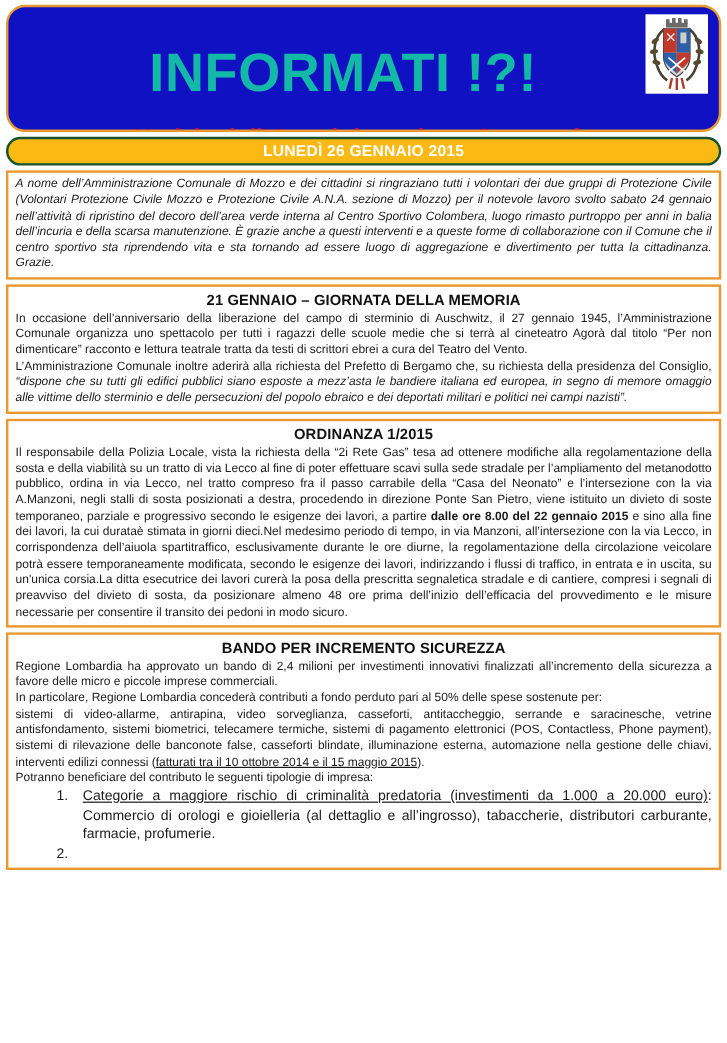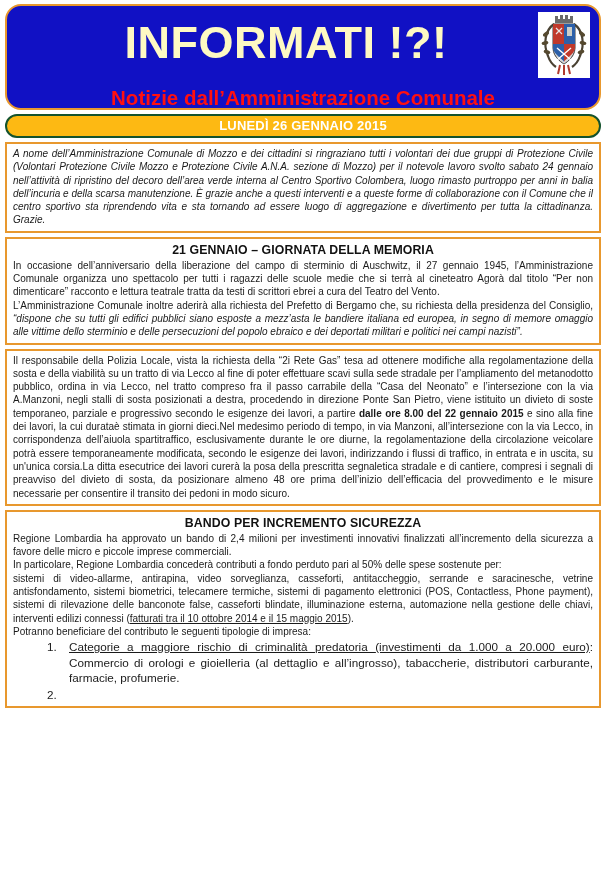--- a/index.html
+++ b/index.html
@@ -26,27 +26,27 @@
   .masthead {
     position: relative;
     background: #1111C4;
     border: 2px solid #E8982E;
     border-radius: 16px;
     height: 106px;
     box-sizing: border-box;
     overflow: hidden;
   }
   .masthead-title {
-    color: #fef9c3;
+    color: #14b8a6;
     font-weight: bold;
     font-size: 45px;
     letter-spacing: 0.5px;
     text-align: center;
     line-height: 1;
-    margin-top: 14px;
+    margin-top: 32px;
     padding-right: 34px;
     white-space: nowrap;
   }
   .masthead-sub {
     color: #FF1010;
     font-weight: bold;
     font-size: 20.5px;
     text-align: center;
     line-height: 1;
     margin-top: 23px;
@@ -176,20 +176,21 @@
     <p class="body-text italic">A nome dell’Amministrazione Comunale di Mozzo e dei cittadini si ringraziano tutti i volontari dei due gruppi di Protezione Civile (Volontari Protezione Civile Mozzo e Protezione Civile A.N.A. sezione di Mozzo) per il notevole lavoro svolto sabato 24 gennaio nell’attività di ripristino del decoro dell’area verde interna al Centro Sportivo Colombera, luogo rimasto purtroppo per anni in balia dell’incuria e della scarsa manutenzione. È grazie anche a questi interventi e a queste forme di collaborazione con il Comune che il centro sportivo sta riprendendo vita e sta tornando ad essere luogo di aggregazione e divertimento per tutta la cittadinanza. Grazie.</p>
   </div>
 
   <div class="section">
     <div class="sec-title">21 GENNAIO – GIORNATA DELLA MEMORIA</div>
     <p class="body-text">In occasione dell’anniversario della liberazione del campo di sterminio di Auschwitz, il 27 gennaio 1945, l’Amministrazione Comunale organizza uno spettacolo per tutti i ragazzi delle scuole medie che si terrà al cineteatro Agorà dal titolo “Per non dimenticare” racconto e lettura teatrale tratta da testi di scrittori ebrei a cura del Teatro del Vento.</p>
     <p class="body-text"><span>L’Amministrazione Comunale inoltre aderirà alla richiesta del Prefetto di Bergamo che, su richiesta della presidenza del Consiglio, </span><span class="i">“dispone che su tutti gli edifici pubblici siano esposte a mezz’asta le bandiere italiana ed europea, in segno di memore omaggio alle vittime dello sterminio e delle persecuzioni del popolo ebraico e dei deportati militari e politici nei campi nazisti”.</span></p>
   </div>
 
   <div class="section">
+    <div class="sec-title">ORDINANZA 1/2015</div>
     <p class="body-text"><span>Il responsabile della Polizia Locale, vista la richiesta della “2i Rete Gas” tesa ad ottenere modifiche alla regolamentazione della sosta e della viabilità su un tratto di via Lecco al fine di poter effettuare scavi sulla sede stradale per l’ampliamento del metanodotto pubblico, ordina in via Lecco, nel tratto compreso fra il passo carrabile della “Casa del Neonato” e l’intersezione con la via A.Manzoni, negli stalli di sosta posizionati a destra, procedendo in direzione Ponte San Pietro, viene istituito un divieto di soste temporaneo, parziale e progressivo secondo le esigenze dei lavori, a partire </span><span class="b">dalle ore 8.00 del 22 gennaio 2015</span><span> e sino alla fine dei lavori, la cui durataè stimata in giorni dieci.Nel medesimo periodo di tempo, in via Manzoni, all’intersezione con la via Lecco, in corrispondenza dell’aiuola spartitraffico, esclusivamente durante le ore diurne, la regolamentazione della circolazione veicolare potrà essere temporaneamente modificata, secondo le esigenze dei lavori, indirizzando i flussi di traffico, in entrata e in uscita, su un'unica corsia.La ditta esecutrice dei lavori curerà la posa della prescritta segnaletica stradale e di cantiere, compresi i segnali di preavviso del divieto di sosta, da posizionare almeno 48 ore prima dell’inizio dell’efficacia del provvedimento e le misure necessarie per consentire il transito dei pedoni in modo sicuro.</span></p>
   </div>
 
   <div class="section">
     <div class="sec-title">BANDO PER INCREMENTO SICUREZZA</div>
     <p class="body-text">Regione Lombardia ha approvato un bando di 2,4 milioni per investimenti innovativi finalizzati all’incremento della sicurezza a favore delle micro e piccole imprese commerciali.</p>
     <p class="body-text">In particolare, Regione Lombardia concederà contributi a fondo perduto pari al 50% delle spese sostenute per:</p>
     <p class="body-text"><span>sistemi di video-allarme, antirapina, video sorveglianza, casseforti, antitaccheggio, serrande e  saracinesche, vetrine antisfondamento, sistemi biometrici, telecamere termiche, sistemi di pagamento elettronici (POS, Contactless, Phone payment), sistemi di rilevazione delle banconote false, casseforti blindate, illuminazione esterna, automazione nella gestione delle chiavi, interventi edilizi connessi (</span><span class="u">fatturati tra il 10 ottobre 2014 e il 15 maggio 2015</span><span>).</span></p>
     <p class="body-text">Potranno beneficiare del contributo le seguenti tipologie di impresa:</p>
 

